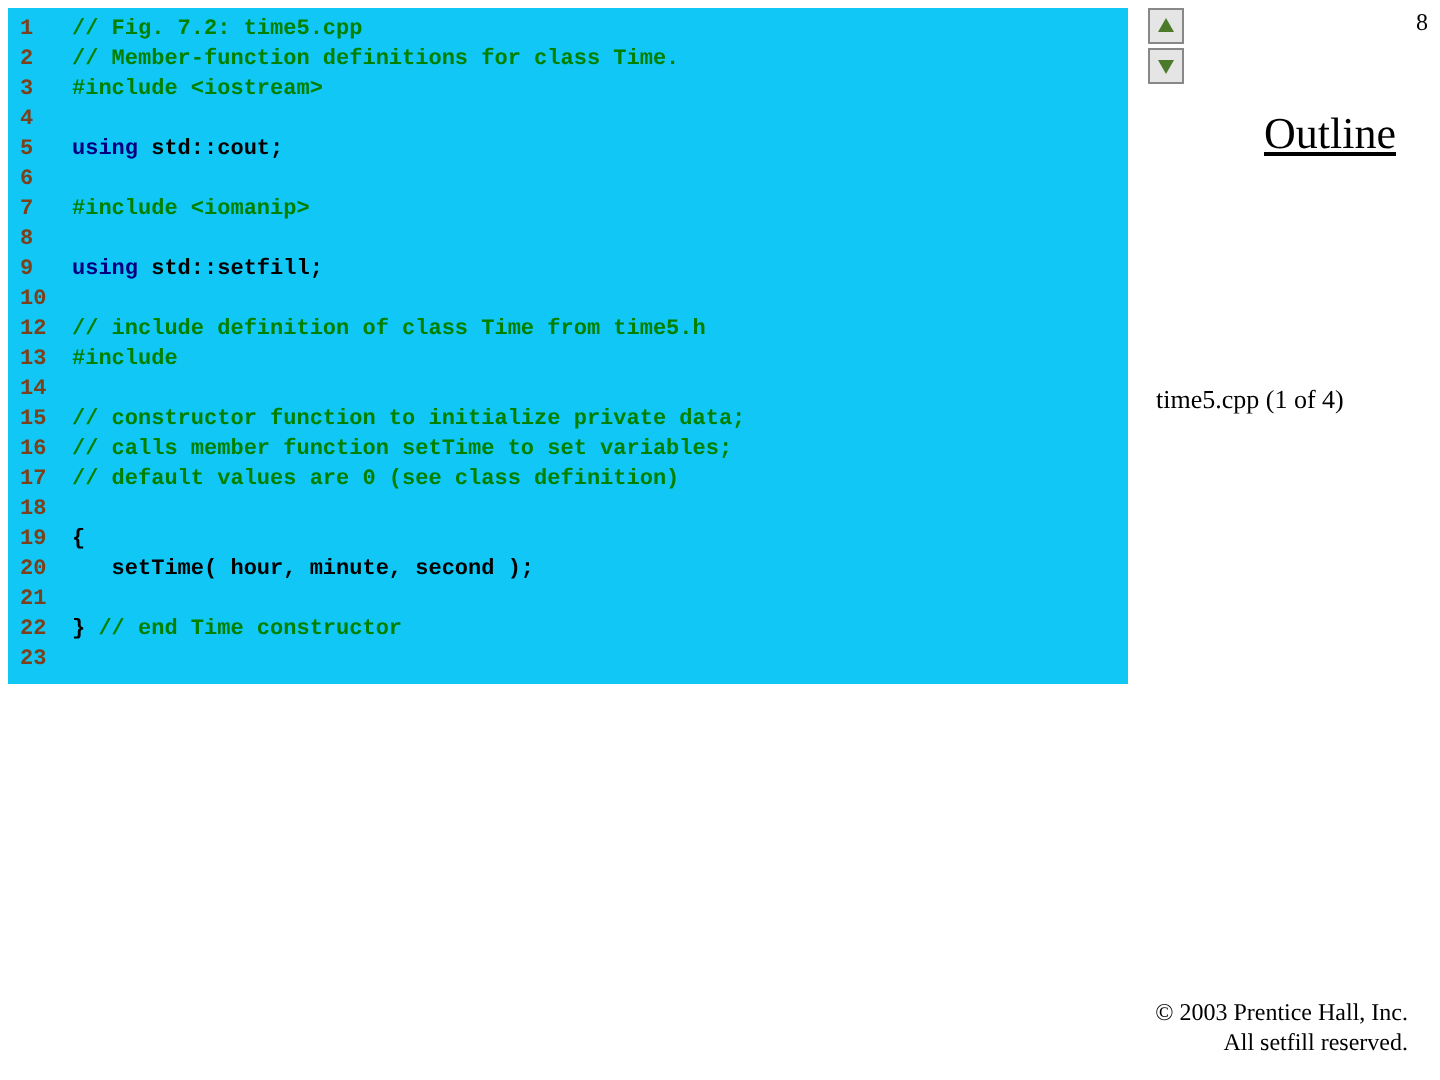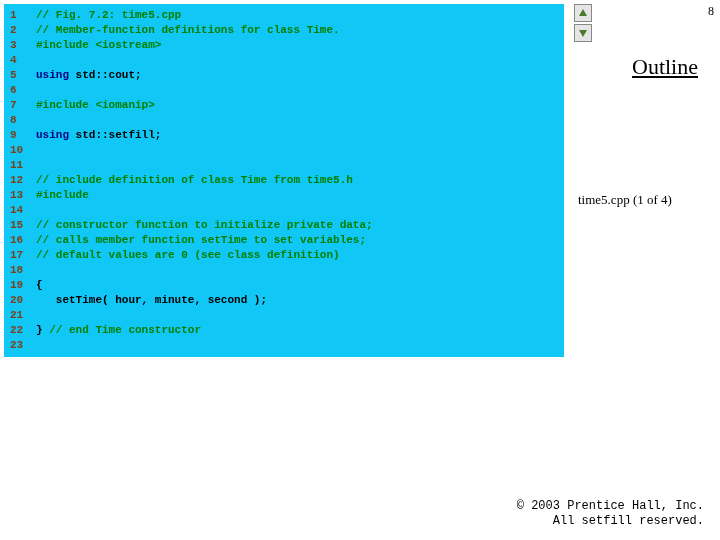--- a/index.html
+++ b/index.html
@@ -82,38 +82,36 @@
     width: 130px;
   }
   .copyright {
     position: absolute;
     bottom: 10px;
     right: 16px;
     font-size: 12px;
     color: #000;
     text-align: right;
     line-height: 1.3;
-    font-family: Liberation Mono, monospace;
   }
 </style>
 </head>
 <body>
 
 <div class="code-block" id="code-listing">
     <div class="code-line"><span class="ln">1</span><span><span class="cmt">// Fig. 7.2: time5.cpp</span></span></div>
     <div class="code-line"><span class="ln">2</span><span><span class="cmt">// Member-function definitions for class Time.</span></span></div>
     <div class="code-line"><span class="ln">3</span><span><span class="pp">#include &lt;iostream&gt;</span></span></div>
     <div class="code-line"><span class="ln">4</span><span></span></div>
     <div class="code-line"><span class="ln">5</span><span><span class="kw">using </span><span class="tok">std::cout;</span></span></div>
     <div class="code-line"><span class="ln">6</span><span></span></div>
     <div class="code-line"><span class="ln">7</span><span><span class="pp">#include &lt;iomanip&gt;</span></span></div>
     <div class="code-line"><span class="ln">8</span><span></span></div>
     <div class="code-line"><span class="ln">9</span><span><span class="kw">using </span><span class="tok">std::setfill;</span></span></div>
     <div class="code-line"><span class="ln">10</span></div>
-    <div class="code-line"><span class="ln">11</span><span></span></div>
     <div class="code-line"><span class="ln">12</span><span><span class="cmt">// include definition of class Time from time5.h</span></span></div>
     <div class="code-line"><span class="ln">13</span><span><span class="pp">#include</span></span></div>
     <div class="code-line"><span class="ln">14</span><span></span></div>
     <div class="code-line"><span class="ln">15</span><span><span class="cmt">// constructor function to initialize private data;</span></span></div>
     <div class="code-line"><span class="ln">16</span><span><span class="cmt">// calls member function setTime to set variables;</span></span></div>
     <div class="code-line"><span class="ln">17</span><span><span class="cmt">// default values are 0 (see class definition)</span></span></div>
     <div class="code-line"><span class="ln">18</span></div>
     <div class="code-line"><span class="ln">19</span><span><span class="tok">{</span></span></div>
     <div class="code-line"><span class="ln">20</span><span><span class="tok">   setTime( hour, minute, second );</span></span></div>
     <div class="code-line"><span class="ln">21</span><span></span></div>

